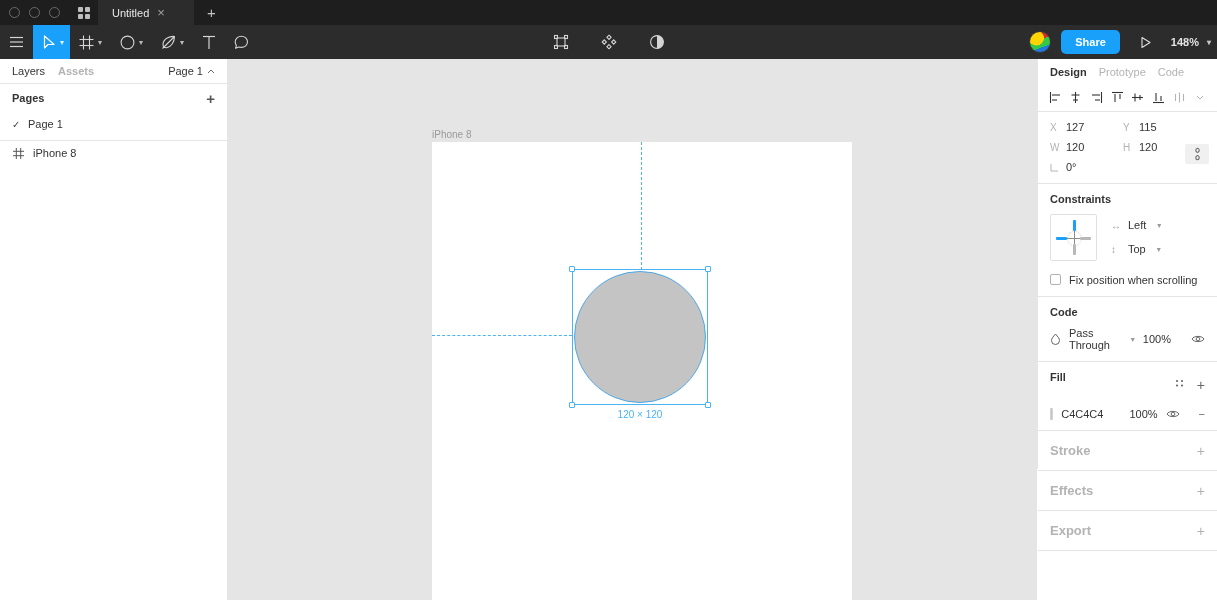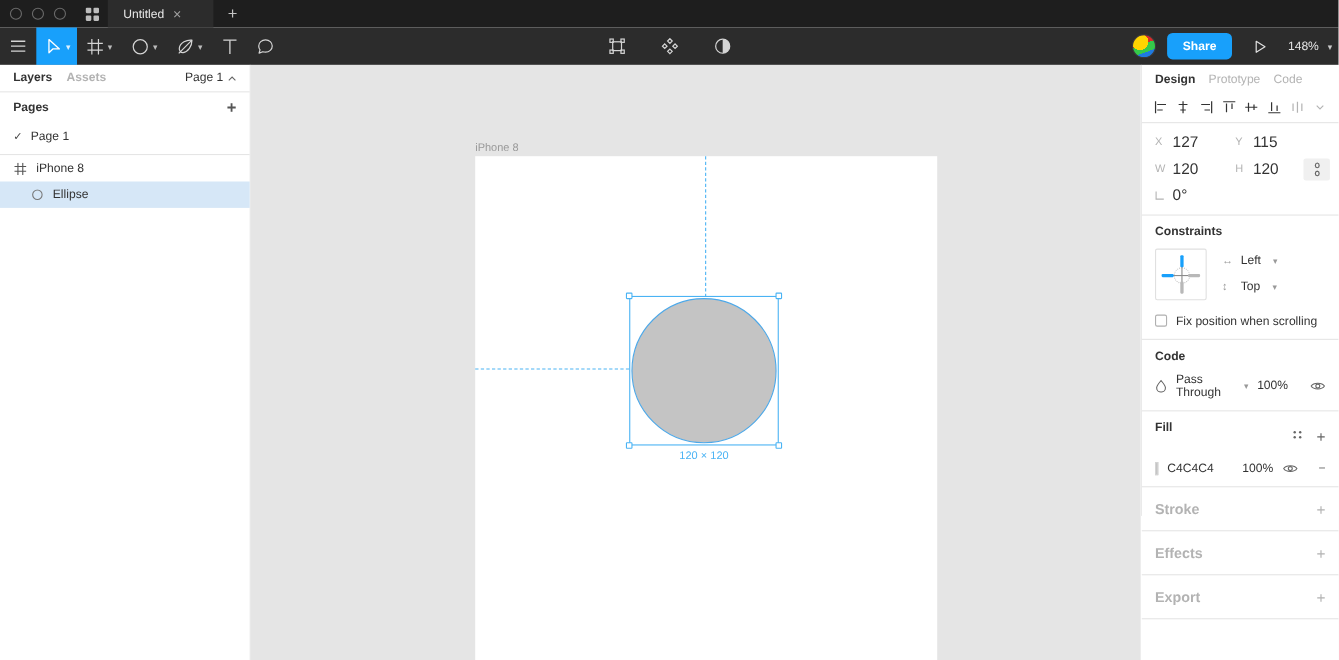--- a/index.html
+++ b/index.html
@@ -48,34 +48,34 @@
   .avatar {
     width: 22px; height: 22px; border-radius: 50%;
     background: radial-gradient(circle at 32% 30%, #ffd400 0 38%, transparent 39%),
                 linear-gradient(160deg,#d92b2b 0 42%, #35c94a 42% 72%, #1f7ae0 72% 100%);
     border: 1px solid #3a3a3a;
   }
   .share-btn {
     background: #18a0fb; color: #fff; border-radius: 5px;
     padding: 6px 14px; font-size: 11px; font-weight: bold;
   }
-  .zoom-lbl { color: #e4e4e4; font-size: 11px; display: flex; align-items: center; gap: 4px; }
+  .zoom-lbl { color: #e4e4e4; font-size: 11px; display: flex; align-items: center; gap: 4px; font-weight: bold; }
 
   
   .left {
     position: absolute; top: 59px; left: 0; width: 228px; height: 541px;
     background: #fff; border-right: 1px solid #e5e5e5;
   }
   .lp-tabs {
     height: 25px; display: flex; align-items: center; gap: 13px;
     padding: 0 12px; border-bottom: 1px solid #e5e5e5;
     font-size: 11px;
   }
   .lp-tab { color: #b3b3b3; font-weight: bold; }
-  .lp-tab.act { color: #333; font-weight: bold; }
+  .lp-tab.act { color: #333; font-weight: normal; }
   .lp-page { margin-left: auto; color: #333; display: flex; align-items: center; gap: 4px; }
   .lp-sec-hd {
     height: 28px; display: flex; align-items: center; padding: 0 12px;
     font-weight: bold; color: #333;
   }
   .lp-plus { margin-left: auto; color: #555; font-size: 15px; line-height: 1; }
   .lp-row {
     height: 24px; display: flex; align-items: center; padding: 0 12px; color: #333;
   }
   .lp-row .tick { width: 16px; color: #444; font-size: 10px; }
@@ -112,21 +112,21 @@
   .rp-tabs { height: 25px; display: flex; align-items: center; gap: 12px; padding: 0 12px; font-size: 11px; }
   .rp-tab { color: #b3b3b3; }
   .rp-tab.act { color: #333; font-weight: bold; }
   .rp-align { height: 28px; display: flex; align-items: center; gap: 2px; padding: 0 8px; border-bottom: 1px solid #e5e5e5; }
   .al-btn { width: 19px; height: 20px; display: flex; align-items: center; justify-content: center; color: #333; }
   .al-btn.dim { color: #b3b3b3; }
   .rp-sec { padding: 9px 12px 10px; border-bottom: 1px solid #e5e5e5; position: relative; }
   .xy-grid { display: grid; grid-template-columns: 73px 73px; row-gap: 8px; }
   .fld { display: flex; align-items: center; gap: 7px; }
   .fld .lab { color: #b3b3b3; width: 9px; font-size: 10px; }
-  .fld .val { color: #333; font-size: 14px; }
+  .fld .val { color: #333; font-size: 11px; }
   .lock-btn {
     position: absolute; right: 8px; top: 32px; width: 24px; height: 20px;
     background: #f0f0f0; border-radius: 2px; display: flex; align-items: center; justify-content: center; color: #666;
   }
   .sec-title { color: #333; font-weight: bold; font-size: 11px; margin-bottom: 9px; }
   .cst-wrap { display: flex; align-items: flex-start; gap: 14px; }
   .cst-box { width: 47px; height: 47px; border: 1px solid #e0e0e0; border-radius: 2px; position: relative; }
   .cst-box .bar { position: absolute; background: #b8b8b8; border-radius: 1px; }
   .cst-box .bar.on { background: #18a0fb; }
   .cst-box .bar.t { left: 22px; top: 5px; width: 3px; height: 11px; }
@@ -330,28 +330,20 @@
             <g stroke="#555" stroke-width="1">
               <line x1="3.3" y1="0" x2="3.3" y2="11"></line>
               <line x1="7.7" y1="0" x2="7.7" y2="11"></line>
               <line x1="0" y1="3.3" x2="11" y2="3.3"></line>
               <line x1="0" y1="7.7" x2="11" y2="7.7"></line>
             </g>
           </svg>
       </span>
       <span>iPhone 8</span>
     </div>
-    <div class="layer-row sel">
-      <span class="layer-ico">
-        <svg width="10" height="10" viewBox="0 0 10 10">
-            <circle cx="5" cy="5" r="4.3" fill="none" stroke="#777" stroke-width="1"></circle>
-          </svg>
-      </span>
-      <span>Ellipse</span>
-    </div>
   </div>
 
   <div class="canvas">
     <div class="frame-label">iPhone 8</div>
     <div class="frame"></div>
     <div class="guide-v"></div>
     <div class="guide-h"></div>
     <div class="ellipse"></div>
     <div class="sel-box">
       <span class="handle" style="left:-4px;top:-4px;"></span>

